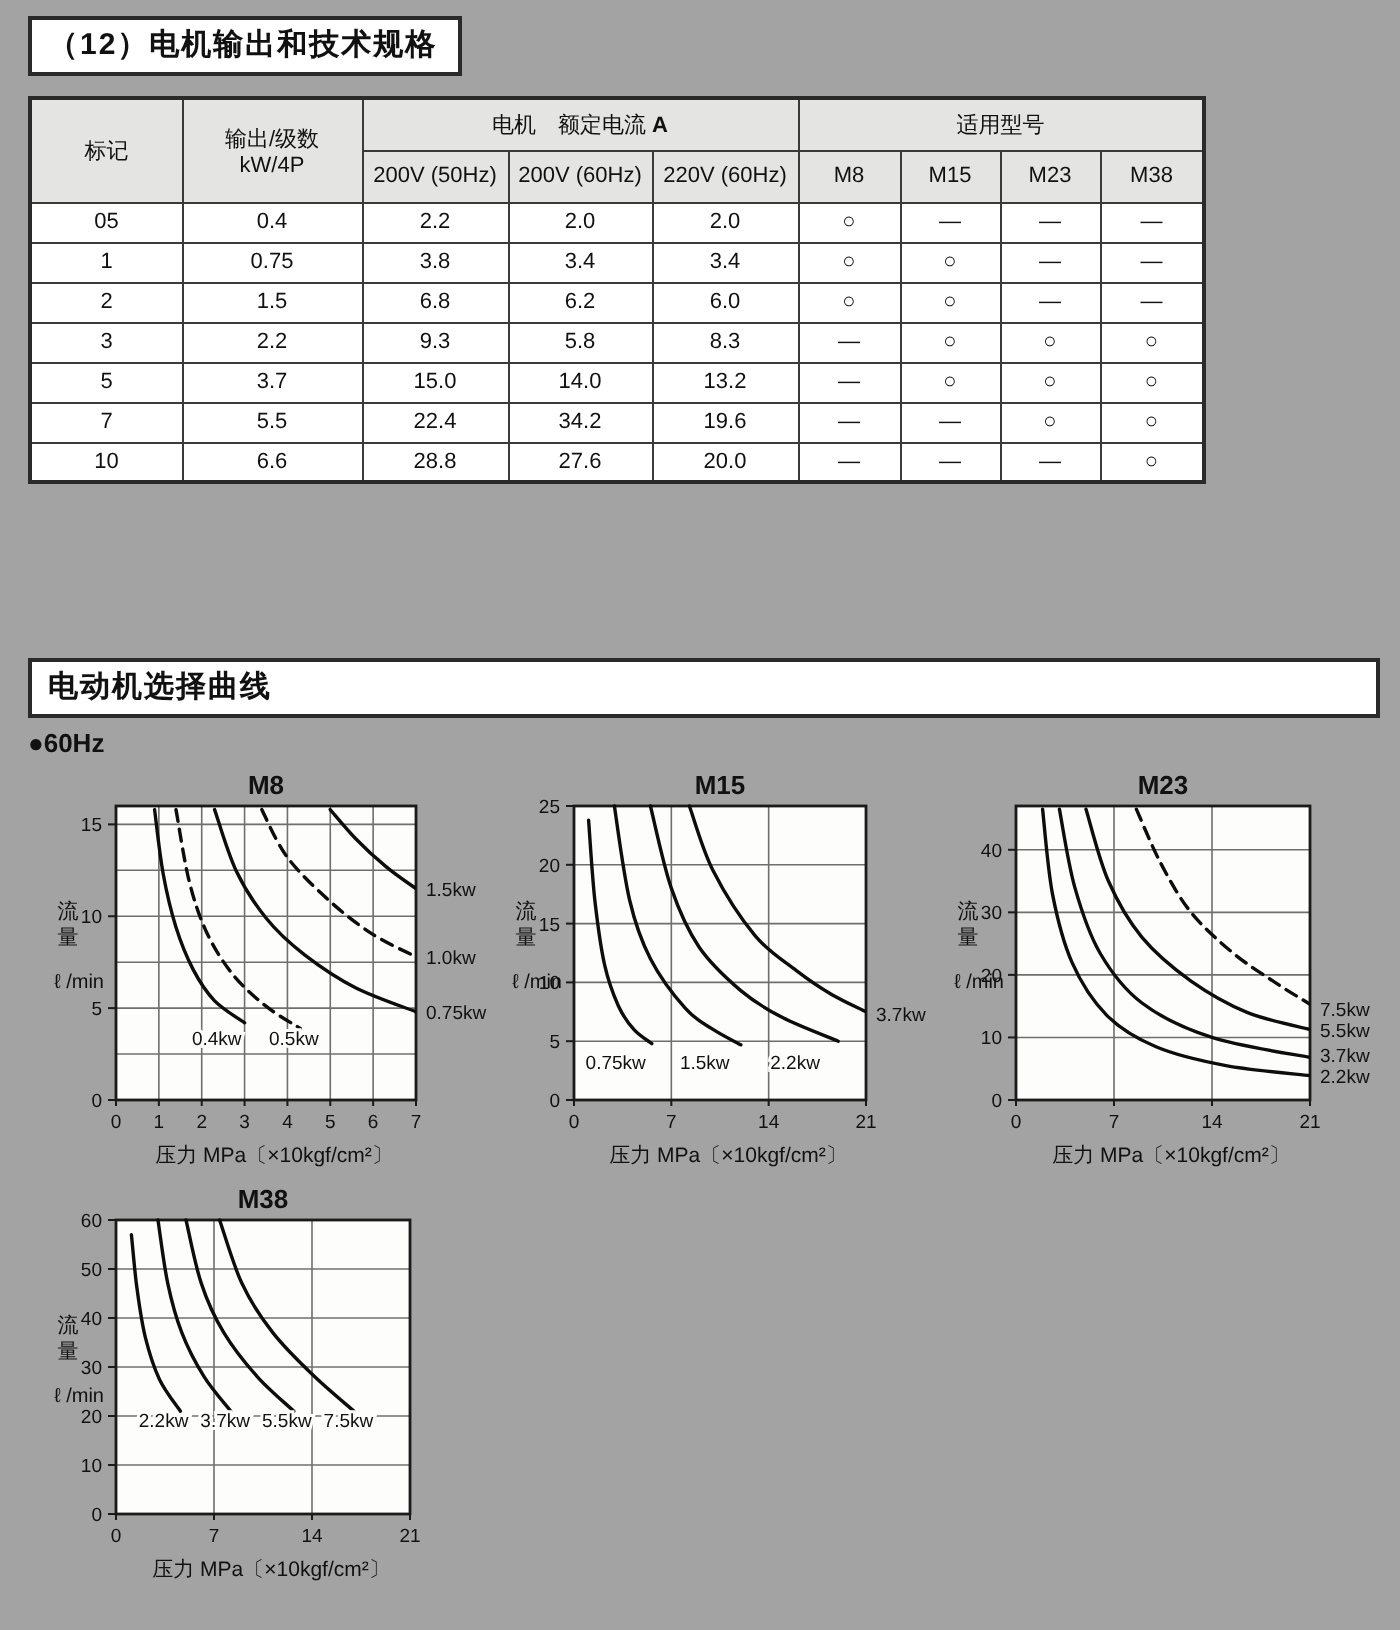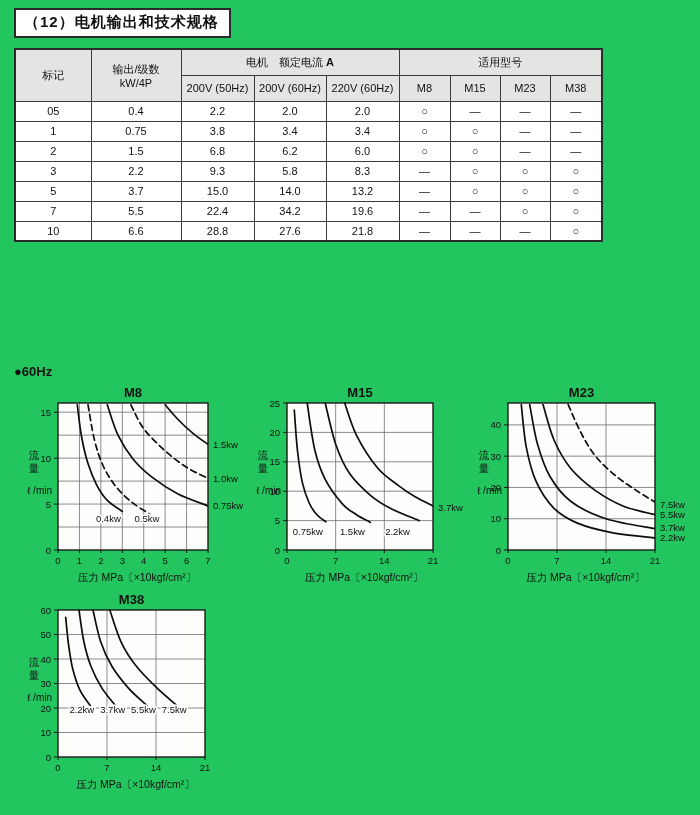--- a/index.html
+++ b/index.html
@@ -1,17 +1,17 @@
 <!DOCTYPE html>
 <html><head>
 <meta charset="utf-8">
 <style>
   * { margin:0; padding:0; box-sizing:border-box; }
   body { background:#fff; font-family:"Liberation Sans","DejaVu Sans",sans-serif; color:#111; }
-  .page { position:relative; width:700px; height:815px; background:#22c55e; overflow:hidden; }
+  .page { position:relative; width:700px; height:815px; background:#a3a3a3; overflow:hidden; }
 
   .title-box {
     position:absolute; left:14px; border:2px solid #2a2a2a; background:#fff;
     font-size:15px; font-weight:bold; padding:3px 10px 4px 8px; letter-spacing:1px;
     white-space:nowrap;
   }
   .title-box.box1 { top:8px; }
   .title-box.box2 { top:329px; width:676px; }
 
   .freq-label { position:absolute; left:14px; top:364px; font-size:13px; font-weight:600; }
@@ -139,29 +139,32 @@
           <td>—</td>
           <td>—</td>
           <td>○</td>
           <td>○</td>
         </tr>
         <tr>
           <td>10</td>
           <td>6.6</td>
           <td>28.8</td>
           <td>27.6</td>
-          <td>21.8</td>
+          <td>20.0</td>
           <td>—</td>
           <td>—</td>
           <td>—</td>
           <td>○</td>
         </tr>
       </tbody>
   </table>
 
+  <div class="title-box box2">
+    <span>电动机选择曲线</span>
+  </div>
 
   <div class="freq-label">●60Hz</div>
 
   <div id="charts">
       <svg class="chart-svg" width="250" height="205" viewBox="0 0 250 205" style="left: 3px; top: 385px;">
         <defs>
           <clipPath id="clip-m8">
             <rect x="55" y="17" width="150" height="149"></rect>
           </clipPath>
         </defs>

